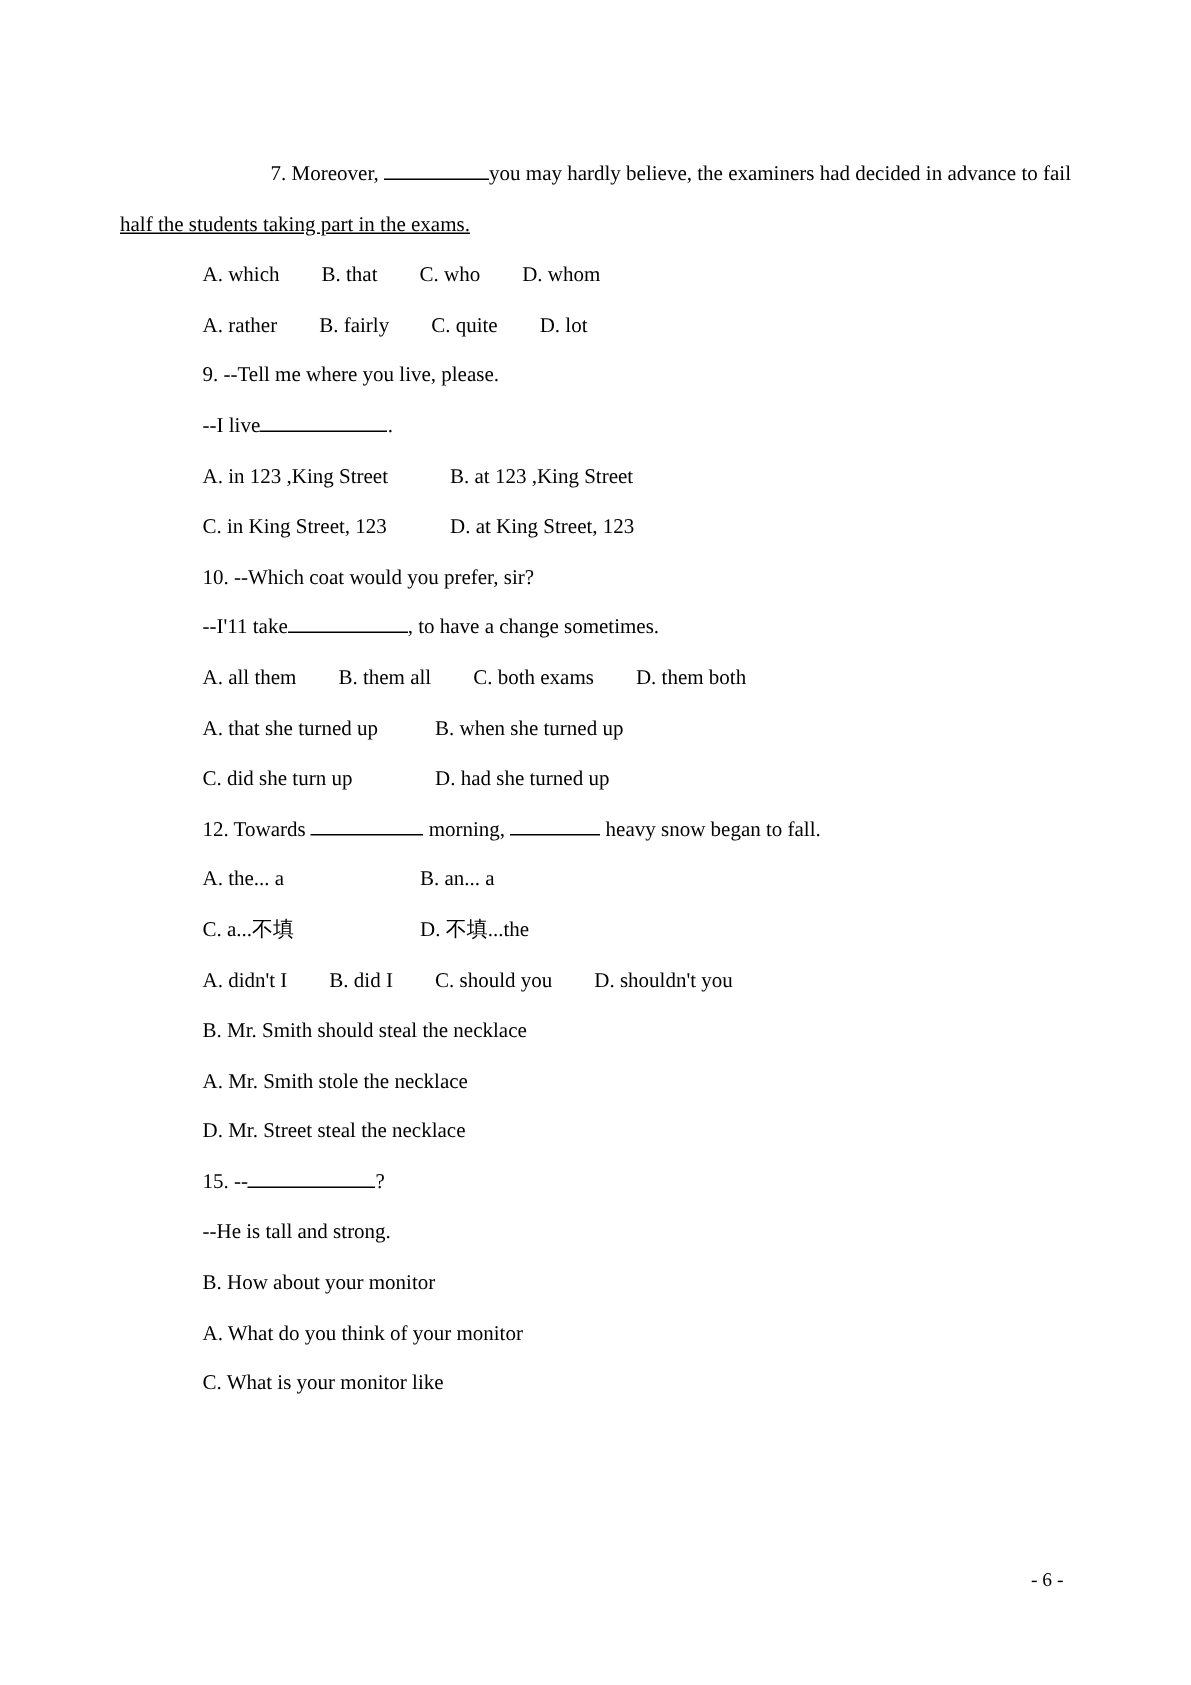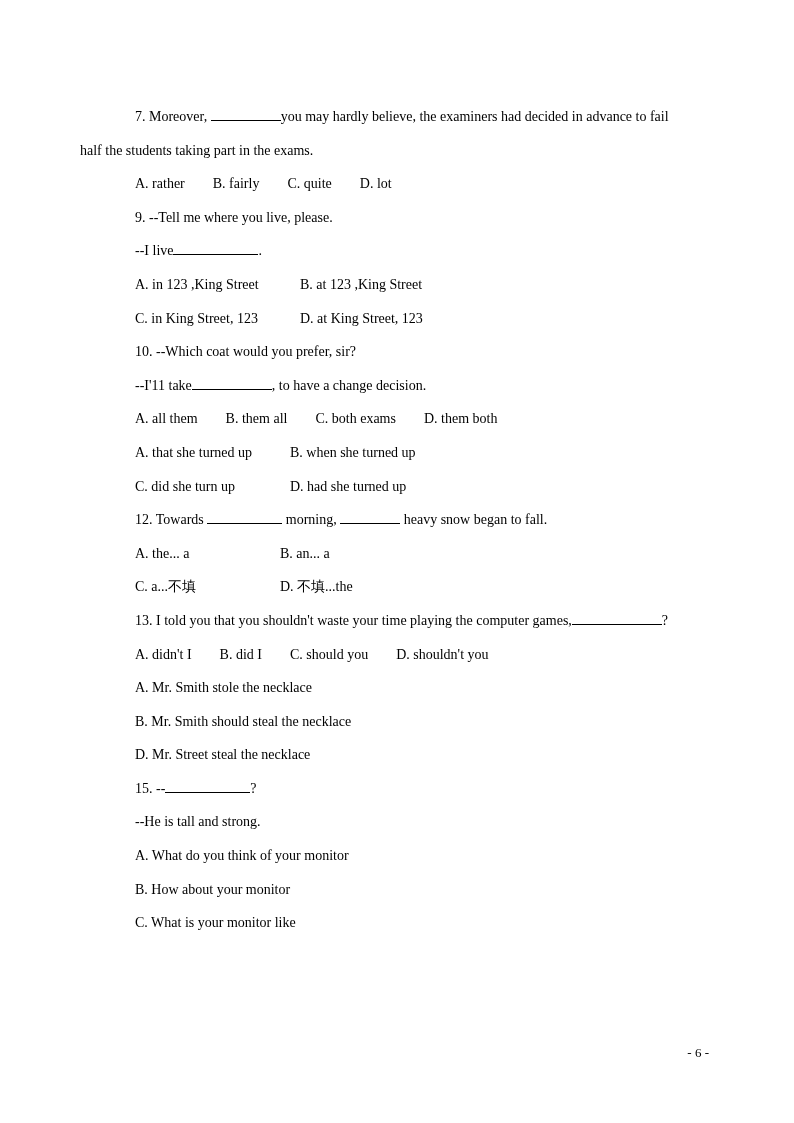--- a/index.html
+++ b/index.html
@@ -9,22 +9,22 @@
       background: #fff;
       font-family: "Times New Roman", serif;
       font-size: 14px;
       color: #000;
       padding: 100px 80px 40px 80px;
       position: relative;
       line-height: 2.4;
     }
     .content { }
     .line { margin: 0; }
-    .first-line { text-indent: 55px; }
-    .cont-line { text-indent: 0; }
+    .first-line { text-indent: 55px; text-align: right; }
+    .cont-line { text-indent: 0; text-decoration: underline; }
     .indent { margin-left: 55px; }
     .blank {
       display: inline-block;
       border-bottom: 1px solid #000;
       vertical-align: baseline;
     }
     .opt { display: inline-block; }
     .gap-s { width: 28px; display: inline-block; }
     .page-num {
       position: absolute;
@@ -33,47 +33,47 @@
       font-size: 13px;
     }
   </style>
 </head>
 <body>
 
 <div class="content">
 
   <p class="line first-line"><span>7. Moreover, </span><span class="blank" style="width:70px"></span><span>you may hardly believe, the examiners had decided in advance to fail</span></p>
   <p class="line cont-line">half the students taking part in the exams.</p>
+  <p class="line indent"><span class="opt">A. which</span><span class="gap-s"></span><span class="opt">B. that</span><span class="gap-s"></span><span class="opt">C. who</span><span class="gap-s"></span><span class="opt">D. whom</span></p>
 
   <p class="line indent"><span class="opt">A. rather</span><span class="gap-s"></span><span class="opt">B. fairly</span><span class="gap-s"></span><span class="opt">C. quite</span><span class="gap-s"></span><span class="opt">D. lot</span></p>
 
   <p class="line indent">9. --Tell me where you live, please.</p>
   <p class="line indent"><span>--I live</span><span class="blank" style="width:85px"></span><span>.</span></p>
   <p class="line indent"><span class="opt" style="width:165px">A. in 123 ,King Street</span><span class="opt">B. at 123 ,King Street</span></p>
   <p class="line indent"><span class="opt" style="width:165px">C. in King Street, 123</span><span class="opt">D. at King Street, 123</span></p>
 
   <p class="line indent">10. --Which coat would you prefer, sir?</p>
-  <p class="line indent"><span>--I'11 take</span><span class="blank" style="width:80px"></span><span>, to have a change decision.</span></p>
+  <p class="line indent"><span>--I'11 take</span><span class="blank" style="width:80px"></span><span>, to have a change sometimes.</span></p>
   <p class="line indent"><span class="opt">A. all them</span><span class="gap-s"></span><span class="opt">B. them all</span><span class="gap-s"></span><span class="opt">C. both exams</span><span class="gap-s"></span><span class="opt">D. them both</span></p>
 
   <p class="line indent"><span class="opt" style="width:155px">A. that she turned up</span><span class="opt">B. when she turned up</span></p>
   <p class="line indent"><span class="opt" style="width:155px">C. did she turn up</span><span class="opt">D. had she turned up</span></p>
 
   <p class="line indent"><span>12. Towards </span><span class="blank" style="width:75px"></span><span> morning, </span><span class="blank" style="width:60px"></span><span> heavy snow began to fall.</span></p>
   <p class="line indent"><span class="opt" style="width:145px">A. the... a</span><span class="opt">B. an... a</span></p>
   <p class="line indent"><span class="opt" style="width:145px">C. a...不填</span><span class="opt">D. 不填...the</span></p>
 
-  <p class="line indent"><span>13. I told you that you shouldn't waste your time playing the computer games,</span><span class="blank" style="width:90px"></span><span>?</span></p>
   <p class="line indent"><span class="opt">A. didn't I</span><span class="gap-s"></span><span class="opt">B. did I</span><span class="gap-s"></span><span class="opt">C. should you</span><span class="gap-s"></span><span class="opt">D. shouldn't you</span></p>
 
+  <p class="line indent">B. Mr. Smith should steal the necklace</p>
   <p class="line indent">A. Mr. Smith stole the necklace</p>
-  <p class="line indent">B. Mr. Smith should steal the necklace</p>
   <p class="line indent">D. Mr. Street steal the necklace</p>
 
   <p class="line indent"><span>15. --</span><span class="blank" style="width:85px"></span><span>?</span></p>
   <p class="line indent">--He is tall and strong.</p>
+  <p class="line indent">B. How about your monitor</p>
   <p class="line indent">A. What do you think of your monitor</p>
-  <p class="line indent">B. How about your monitor</p>
   <p class="line indent">C. What is your monitor like</p>
 
 </div>
 
 <div class="page-num">- 6 -</div>
 
 </body></html>

